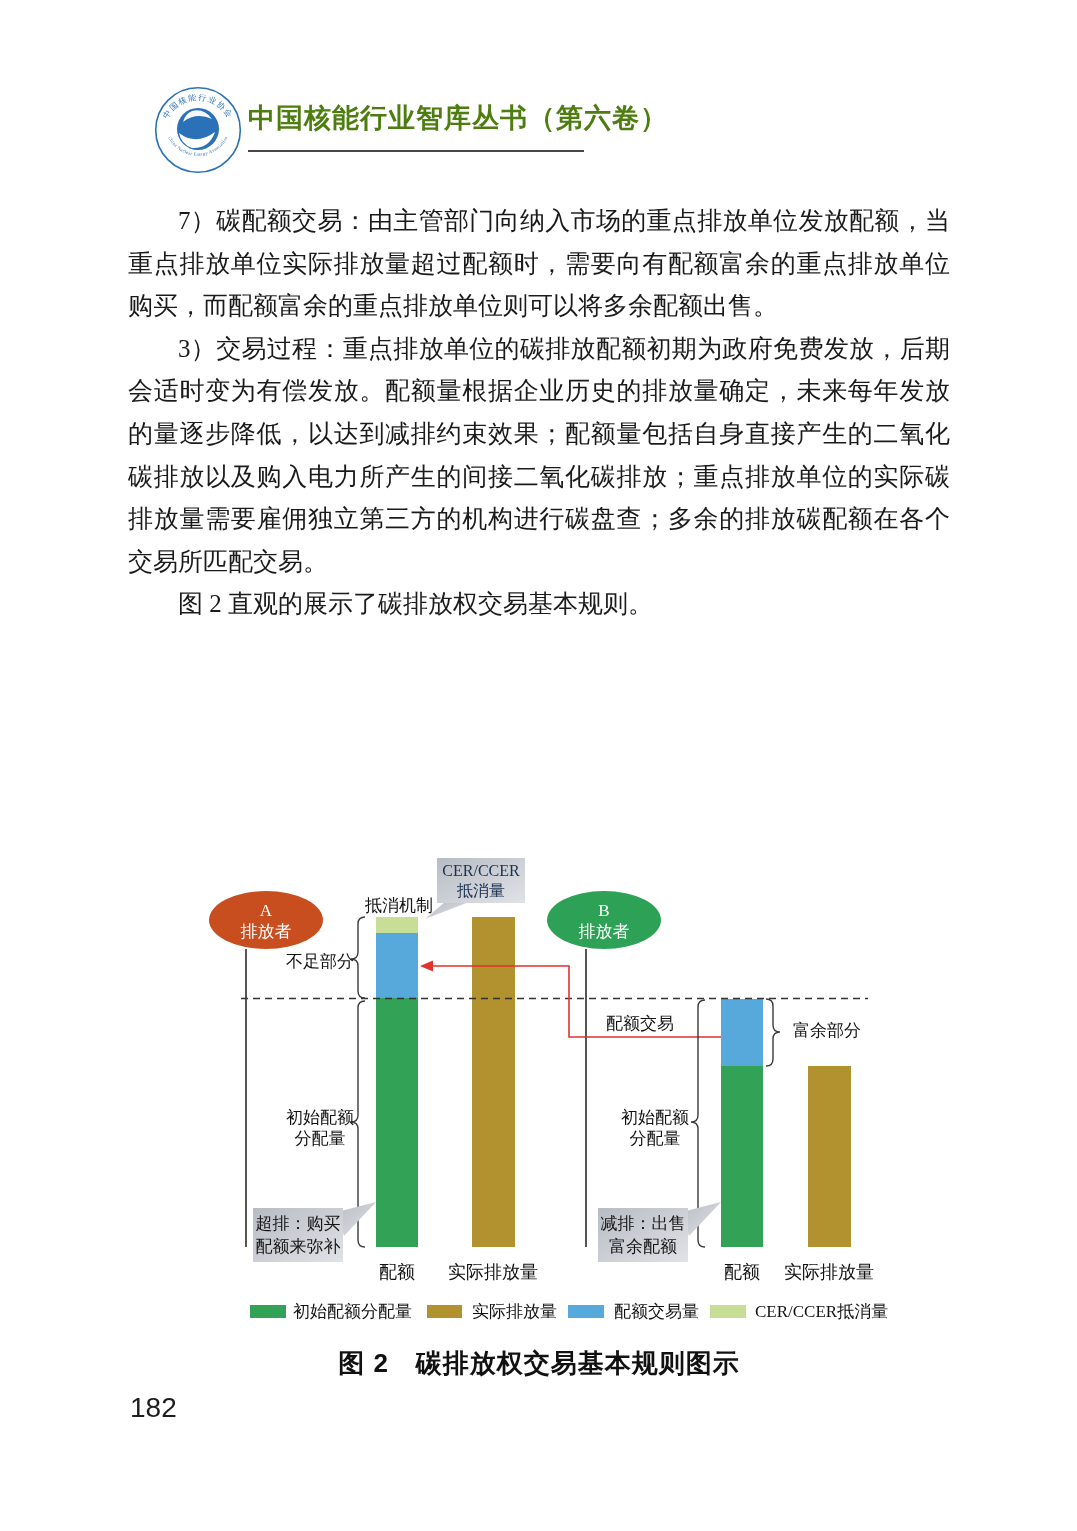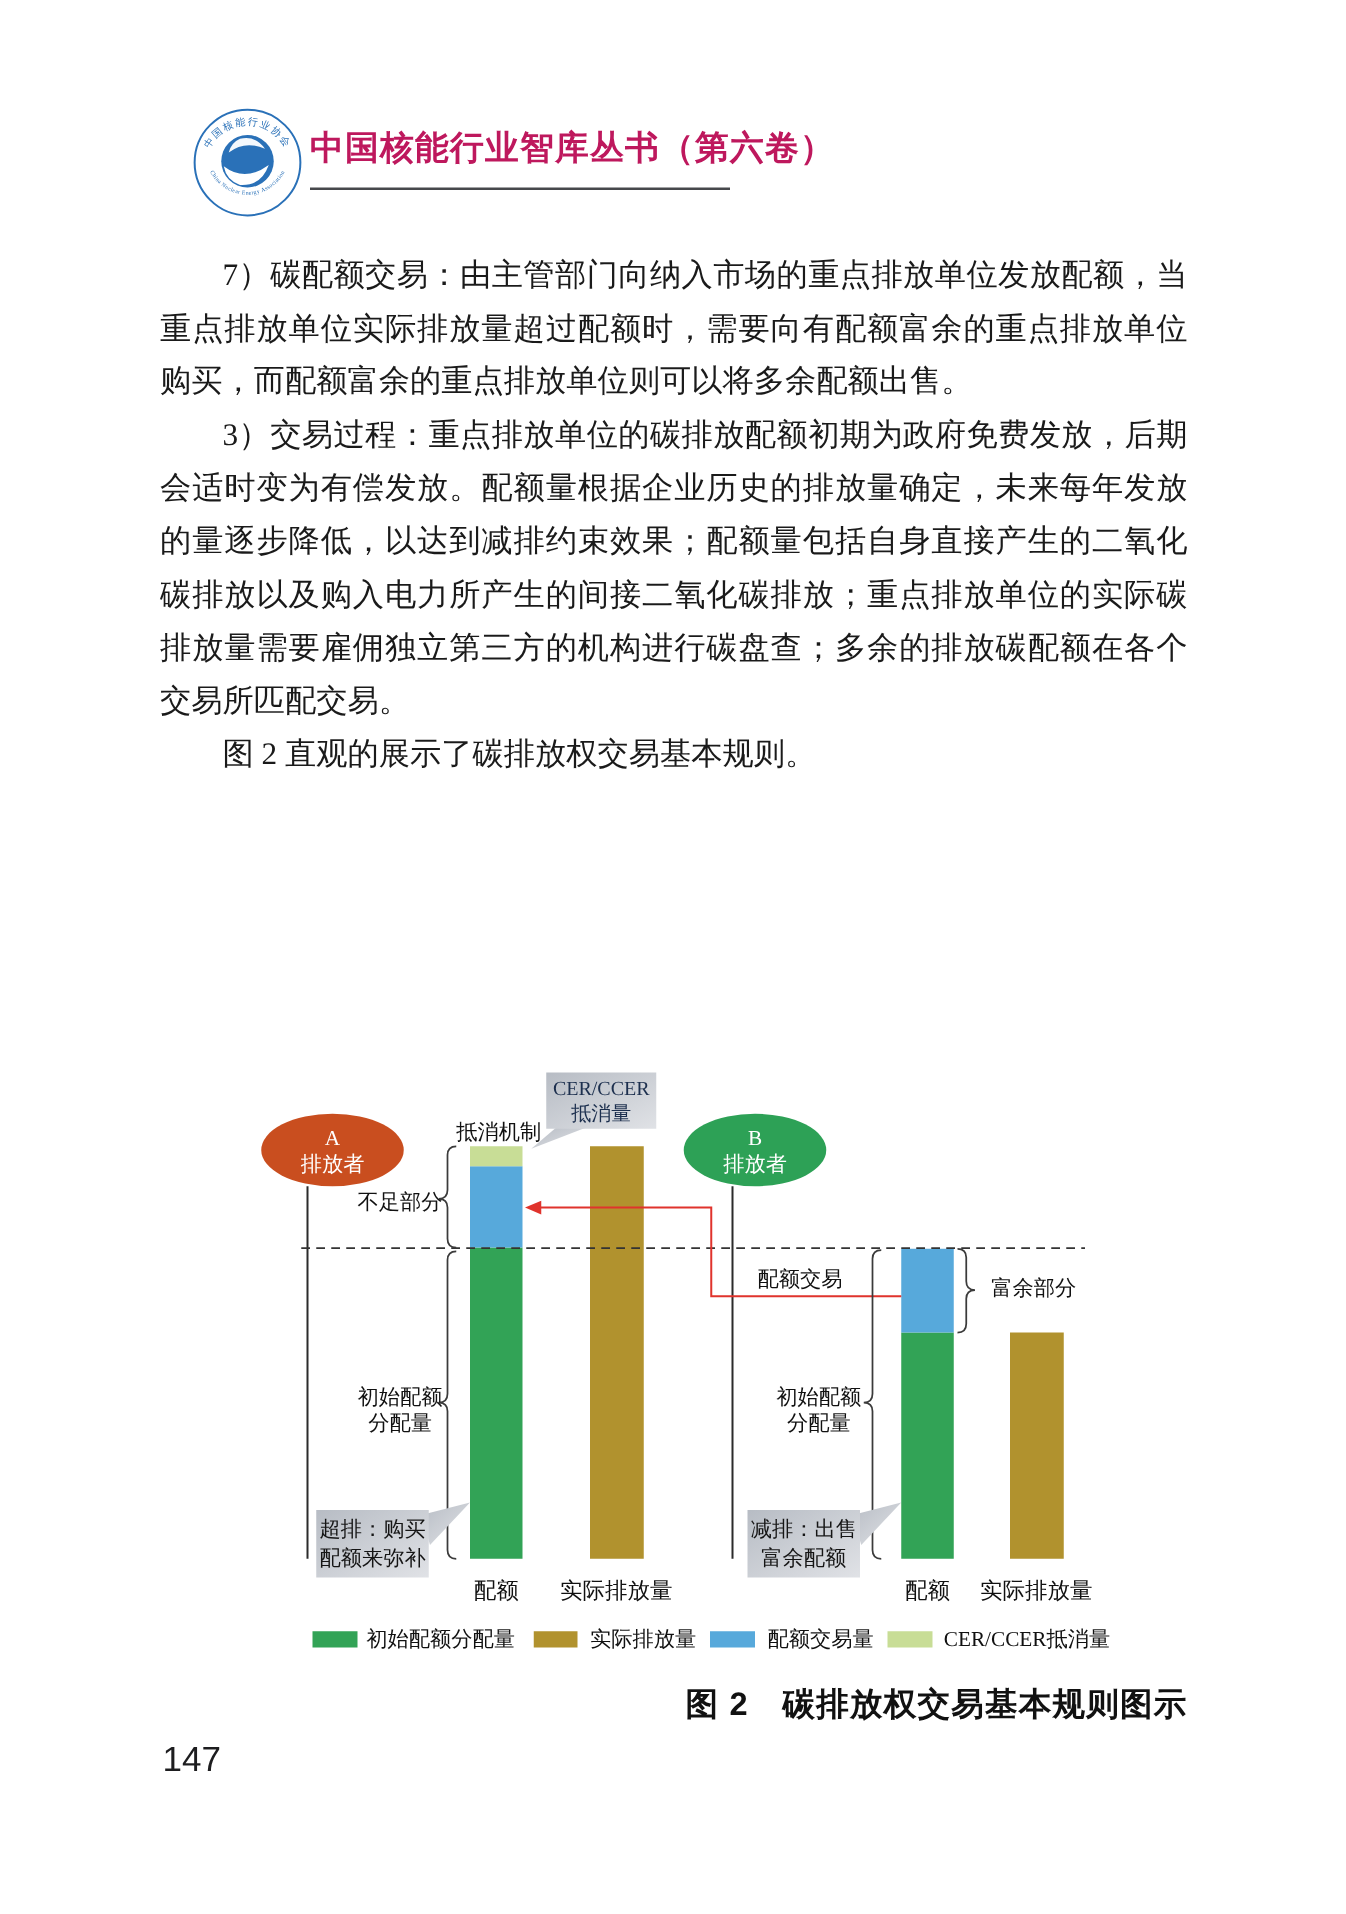--- a/index.html
+++ b/index.html
@@ -5,33 +5,33 @@
   html,body{margin:0;padding:0;}
   body{
     width:1077px;height:1531px;position:relative;background:#ffffff;
     font-family:"Liberation Serif","DejaVu Serif",serif;color:#1a1a1a;
   }
   
   .logo{position:absolute;left:154px;top:86px;width:88px;height:88px;}
   .series-title{
     position:absolute;left:248px;top:100px;
     font-family:Liberation Serif, serif;
-    font-weight:bold;font-size:27px;letter-spacing:1px;color:#be185d;
+    font-weight:bold;font-size:27px;letter-spacing:1px;color:#4d7c0f;
   }
   .title-rule{position:absolute;left:248px;top:150px;width:336px;height:2px;background:#46484c;}
   
   .bodytext{
     position:absolute;left:128px;top:200px;width:822px;
     font-size:25px;line-height:42.6px;text-align:justify;
   }
   .bodytext p{margin:0;text-indent:2em;}
   
   .figure{position:absolute;left:195px;top:850px;}
   .fig-caption{
-    position:absolute;left:128px;top:1346px;width:822px;text-align:right;
+    position:absolute;left:128px;top:1346px;width:822px;text-align:center;
     font-family:"Liberation Sans","DejaVu Sans",sans-serif;
     font-weight:bold;font-size:26px;color:#111;letter-spacing:1px;
   }
   .page-number{
     position:absolute;left:130px;top:1392px;
     font-family:"Liberation Sans","DejaVu Sans",sans-serif;
     font-size:28px;color:#1d1d1f;
   }
   svg text{font-family:"Liberation Serif","DejaVu Serif",serif;}
 </style>
@@ -159,13 +159,13 @@
     <text x="277" y="467" font-size="17" fill="#111">实际排放量</text>
     <rect x="373" y="455" width="36" height="13" fill="#57a9db"></rect>
     <text x="419" y="467" font-size="17" fill="#111">配额交易量</text>
     <rect x="515" y="455" width="36" height="13" fill="#c8dd96"></rect>
     <text x="560" y="467" font-size="17" fill="#111">CER/CCER抵消量</text>
   </g>
 </svg>
 
 <div class="fig-caption">图 2　碳排放权交易基本规则图示</div>
 
-<div class="page-number">147</div>
+<div class="page-number">182</div>
 
 </body></html>

